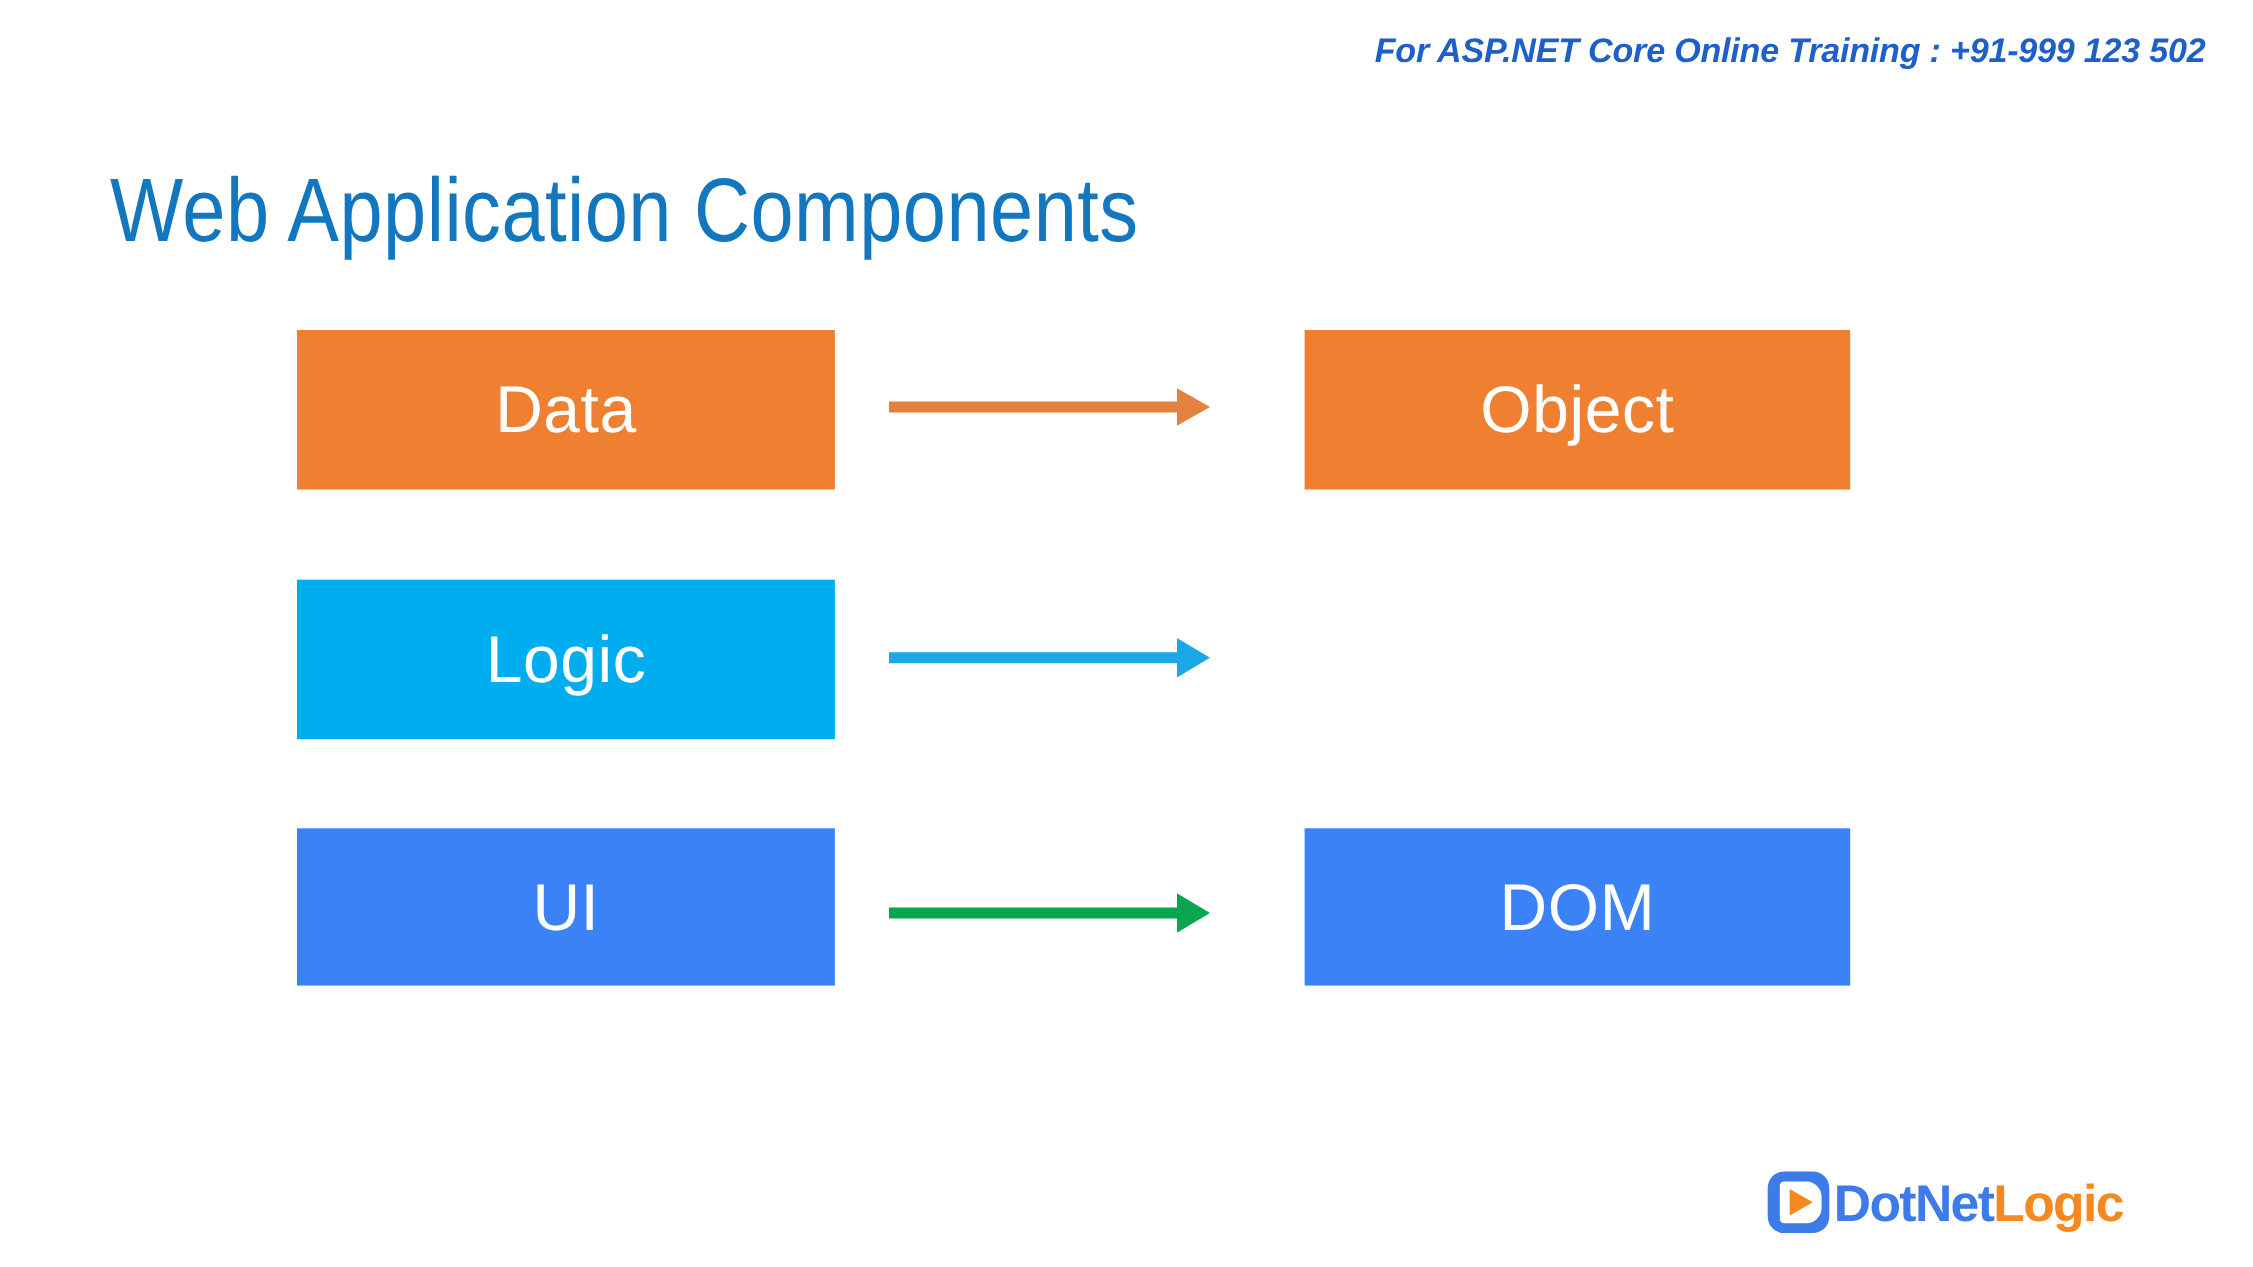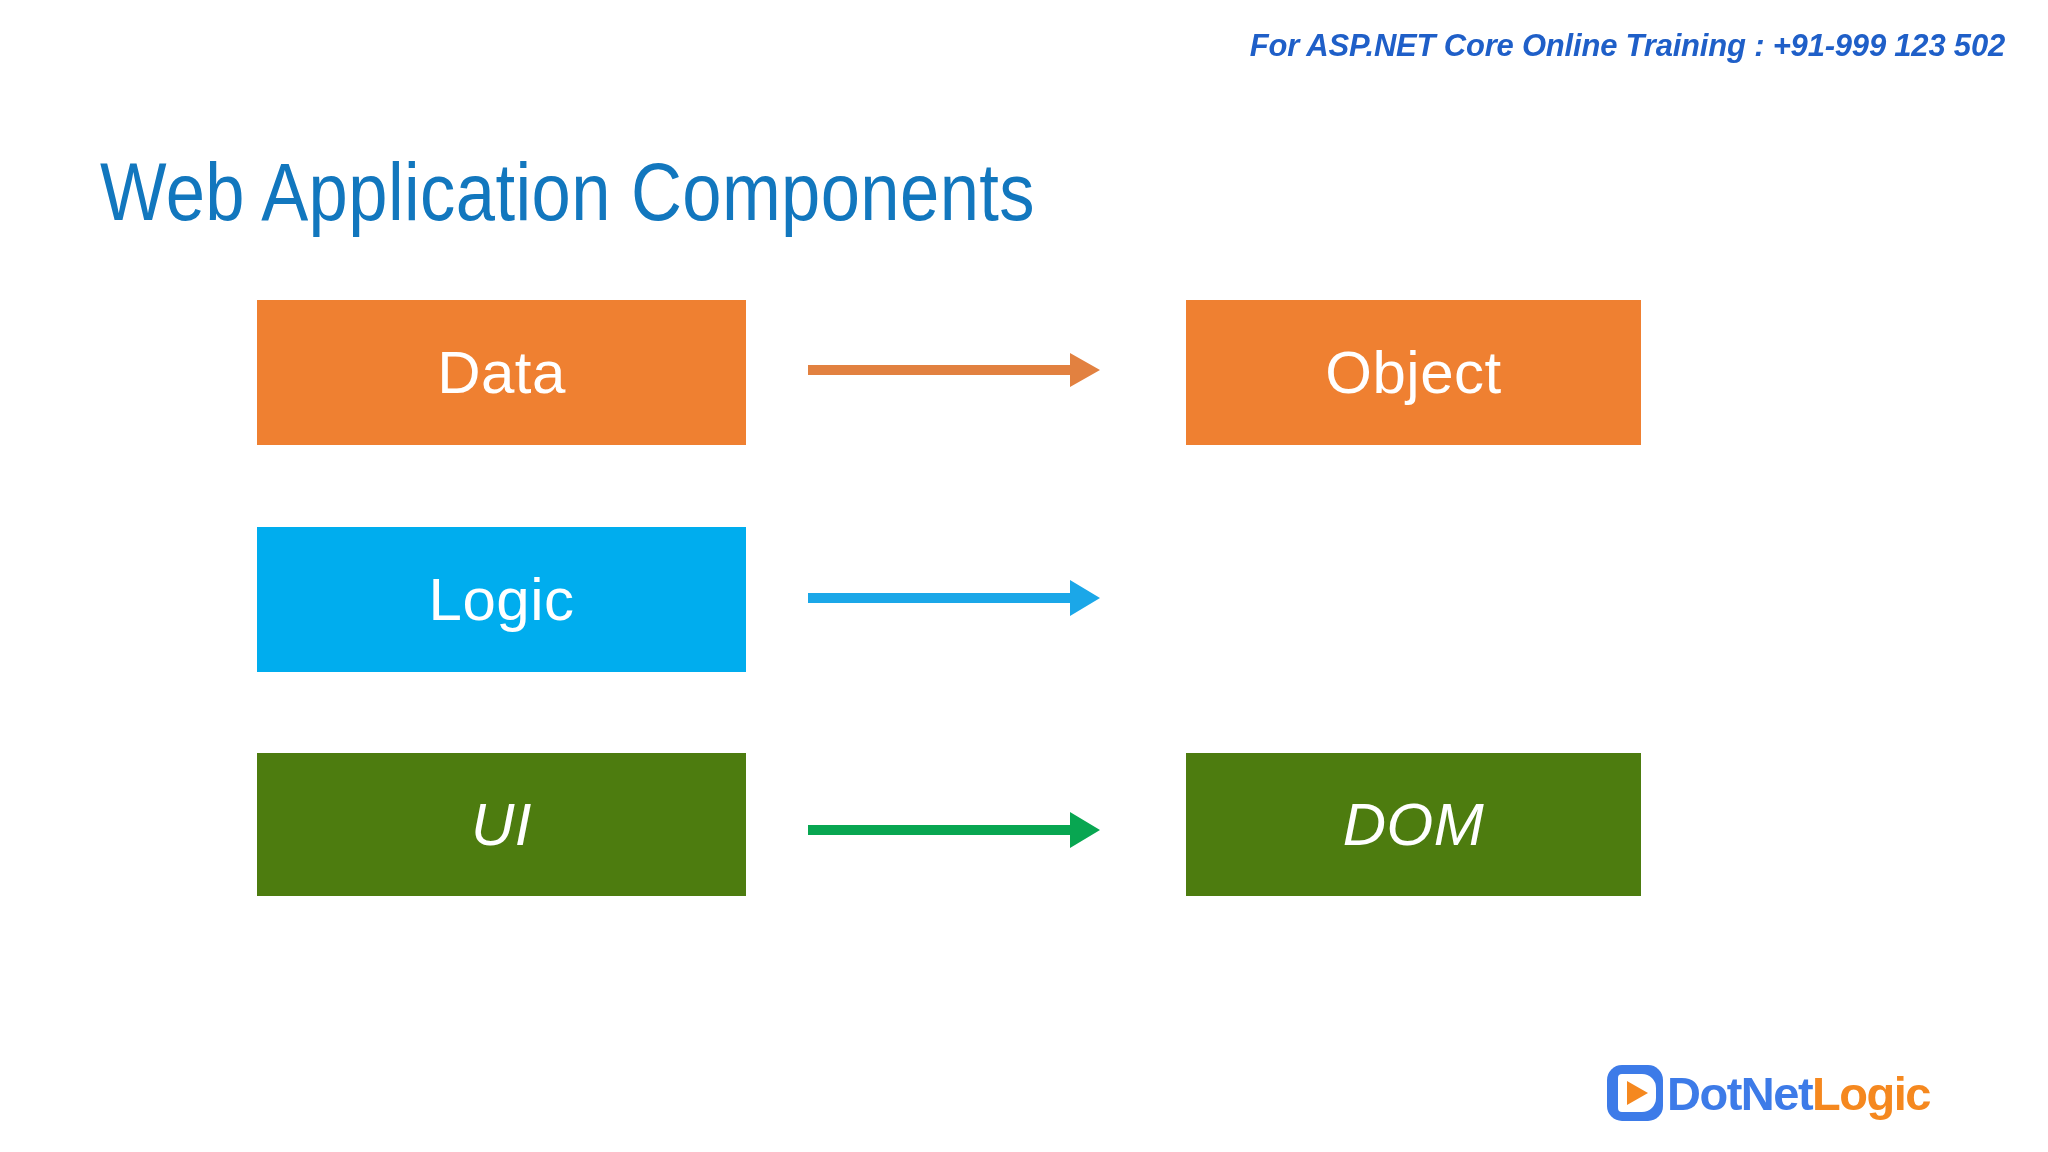--- a/index.html
+++ b/index.html
@@ -62,30 +62,30 @@
     position: absolute;
     display: flex;
     align-items: center;
     justify-content: center;
     color: #ffffff;
     font-family: "Liberation Sans", sans-serif;
     font-size: 60px;
     font-weight: 400;
     letter-spacing: 0.5px;
   }
-  .box-left  { left: 257px;  width: 489px; }
-  .box-right { left: 1186px; width: 455px; }
+  .box-left  { left: 270px;  width: 489px; }
+  .box-right { left: 1186px; width: 496px; }
 
   .row-1 { top: 300px; height: 145px; }
   .row-2 { top: 527px; height: 145px; text-align: right; }
   .row-3 { top: 753px; height: 143px; }
 
   .c-orange { background: #EF8031; }
   .c-blue   { background: #00ADEE; }
-  .c-green  { background: #4d7c0f; font-style: italic; }
+  .c-green  { background: #3b82f6; }
 
   
   .arrow {
     position: absolute;
     left: 808px;
     width: 292px;
     height: 44px;
   }
   .arrow-1 { top: 348px; }
   .arrow-2 { top: 576px; }

